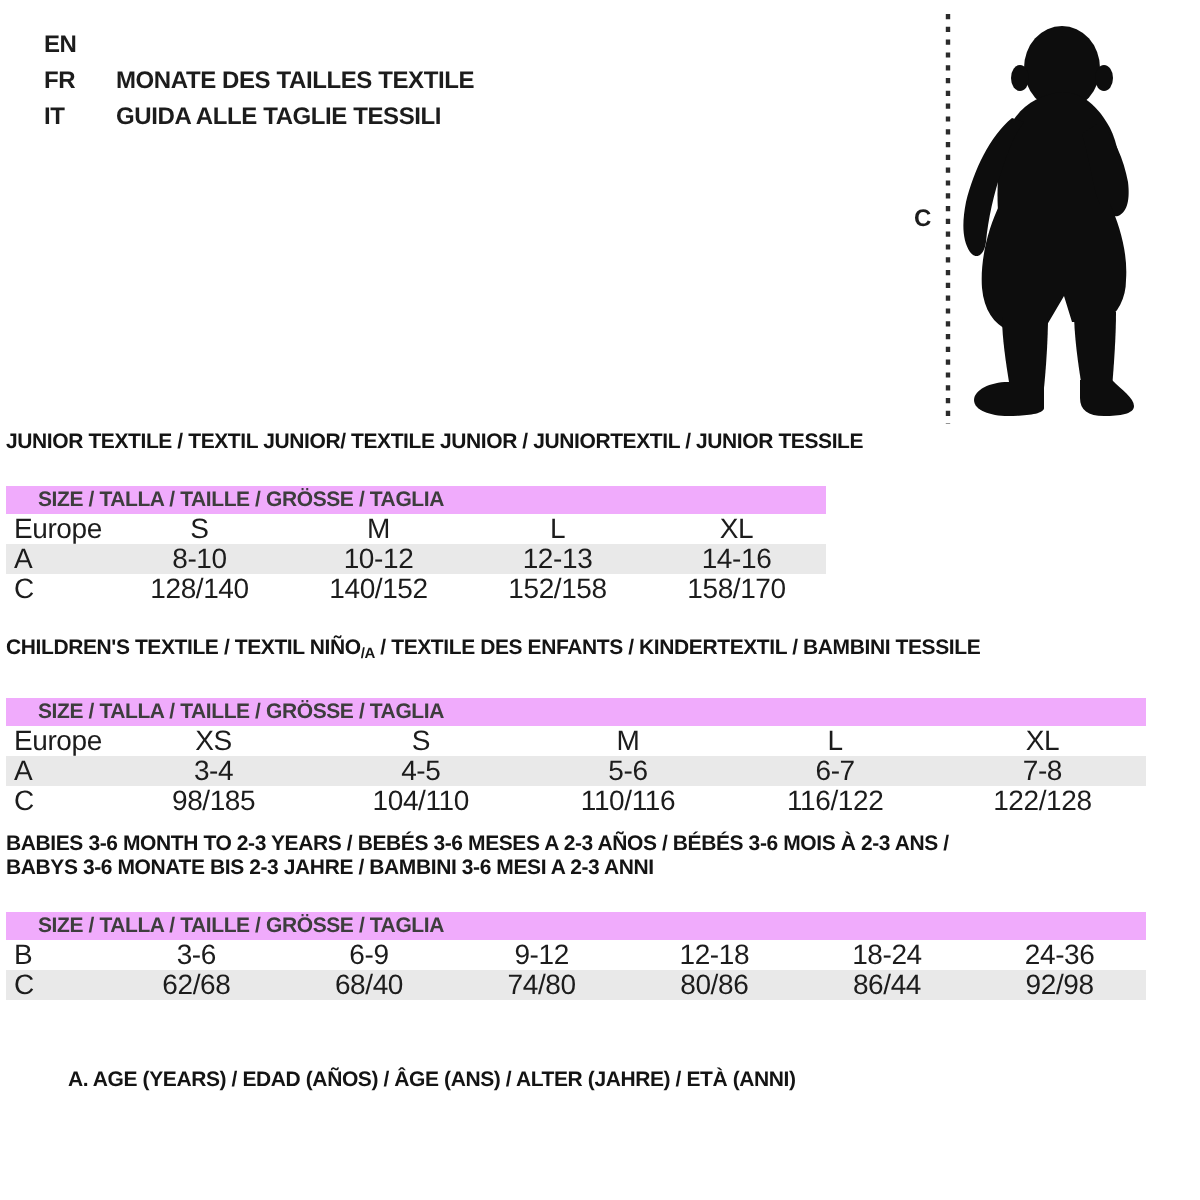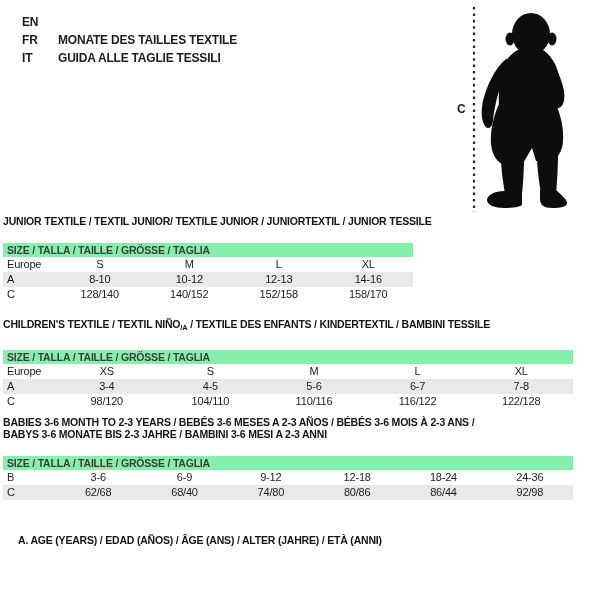--- a/index.html
+++ b/index.html
@@ -24,32 +24,32 @@
   .section h2{
     margin:0;font-size:10.5px;line-height:12px;font-weight:700;
     letter-spacing:-0.2px;color:#141414;white-space:nowrap;
   }
   .section h2 sub{font-size:7.5px;vertical-align:-2px;}
   .size-table{border-collapse:collapse;table-layout:fixed;margin-top:16px;}
   .section-junior .size-table{width:410px;}
   .section-children .size-table,.section-babies .size-table{width:570px;}
   .size-table col.label-col{width:52px;}
   .size-table th{
-    background:#86efac;color:#3d3d3d;font-size:10.5px;font-weight:700;
-    text-align:left;padding:1px 4px;line-height:12px;letter-spacing:-0.2px;
+    background:#f0abfc;color:#3d3d3d;font-size:10.5px;font-weight:700;
+    text-align:left;padding:1px 16px;line-height:12px;letter-spacing:-0.2px;
   }
   .size-table td{
-    font-size:11px;font-weight:400;text-align:center;padding:0;
+    font-size:14px;font-weight:400;text-align:center;padding:0;
     line-height:15px;height:15px;letter-spacing:-0.2px;color:#1c1c1c;
   }
   .size-table td.label{text-align:left;padding-left:4px;}
   .size-table tbody tr:nth-child(2){background:#e9e9e9;}
   
   .footnotes{position:absolute;left:18px;top:533px;}
-  .footnote{font-size:10.5px;font-weight:700;line-height:15px;letter-spacing:-0.2px;color:#141414;}
+  .footnote{font-size:10.5px;font-weight:700;line-height:15px;letter-spacing:-0.2px;color:#141414;margin-left:16px;}
 </style>
 </head>
 <body>
 
 <div class="page">
 
   <div class="languages">
     <div class="lang-row">
       <span class="lang-code">EN</span>
     </div>
@@ -164,21 +164,21 @@
         <tr>
           <td class="label">A</td>
           <td>3-4</td>
           <td>4-5</td>
           <td>5-6</td>
           <td>6-7</td>
           <td>7-8</td>
         </tr>
         <tr>
           <td class="label">C</td>
-          <td>98/120</td>
+          <td>98/185</td>
           <td>104/110</td>
           <td>110/116</td>
           <td>116/122</td>
           <td>122/128</td>
         </tr>
       </tbody>
     </table>
   </div>
 
   <div class="section section-babies">

